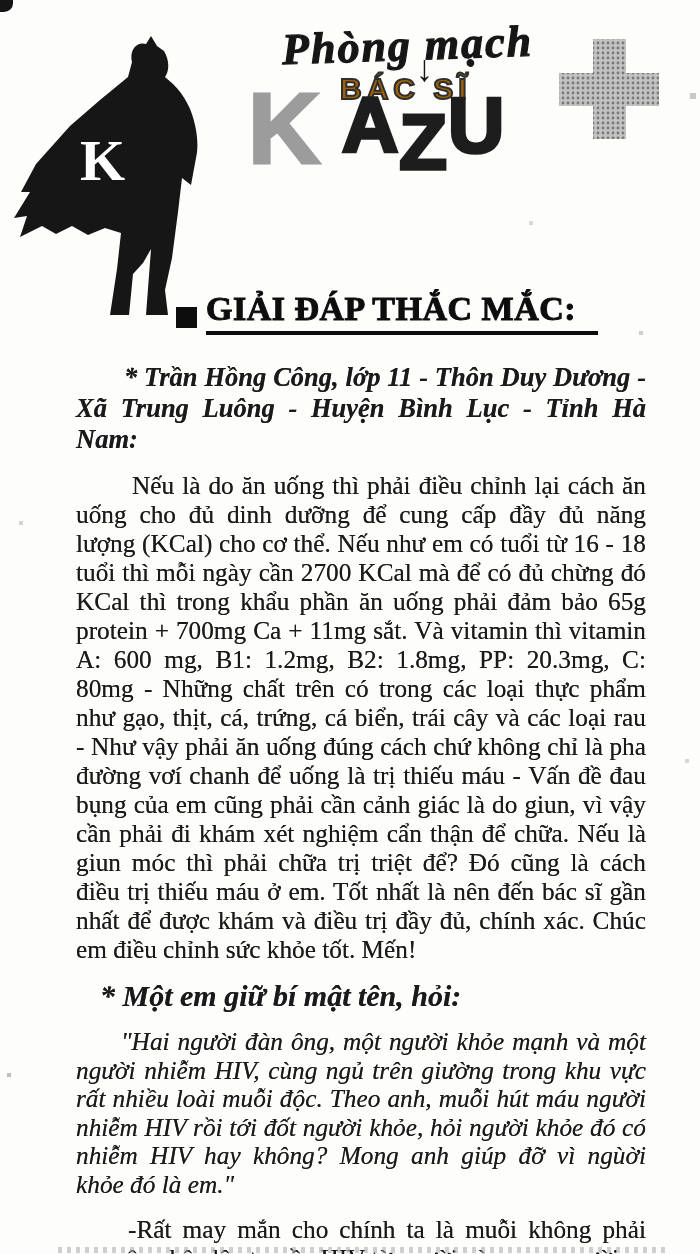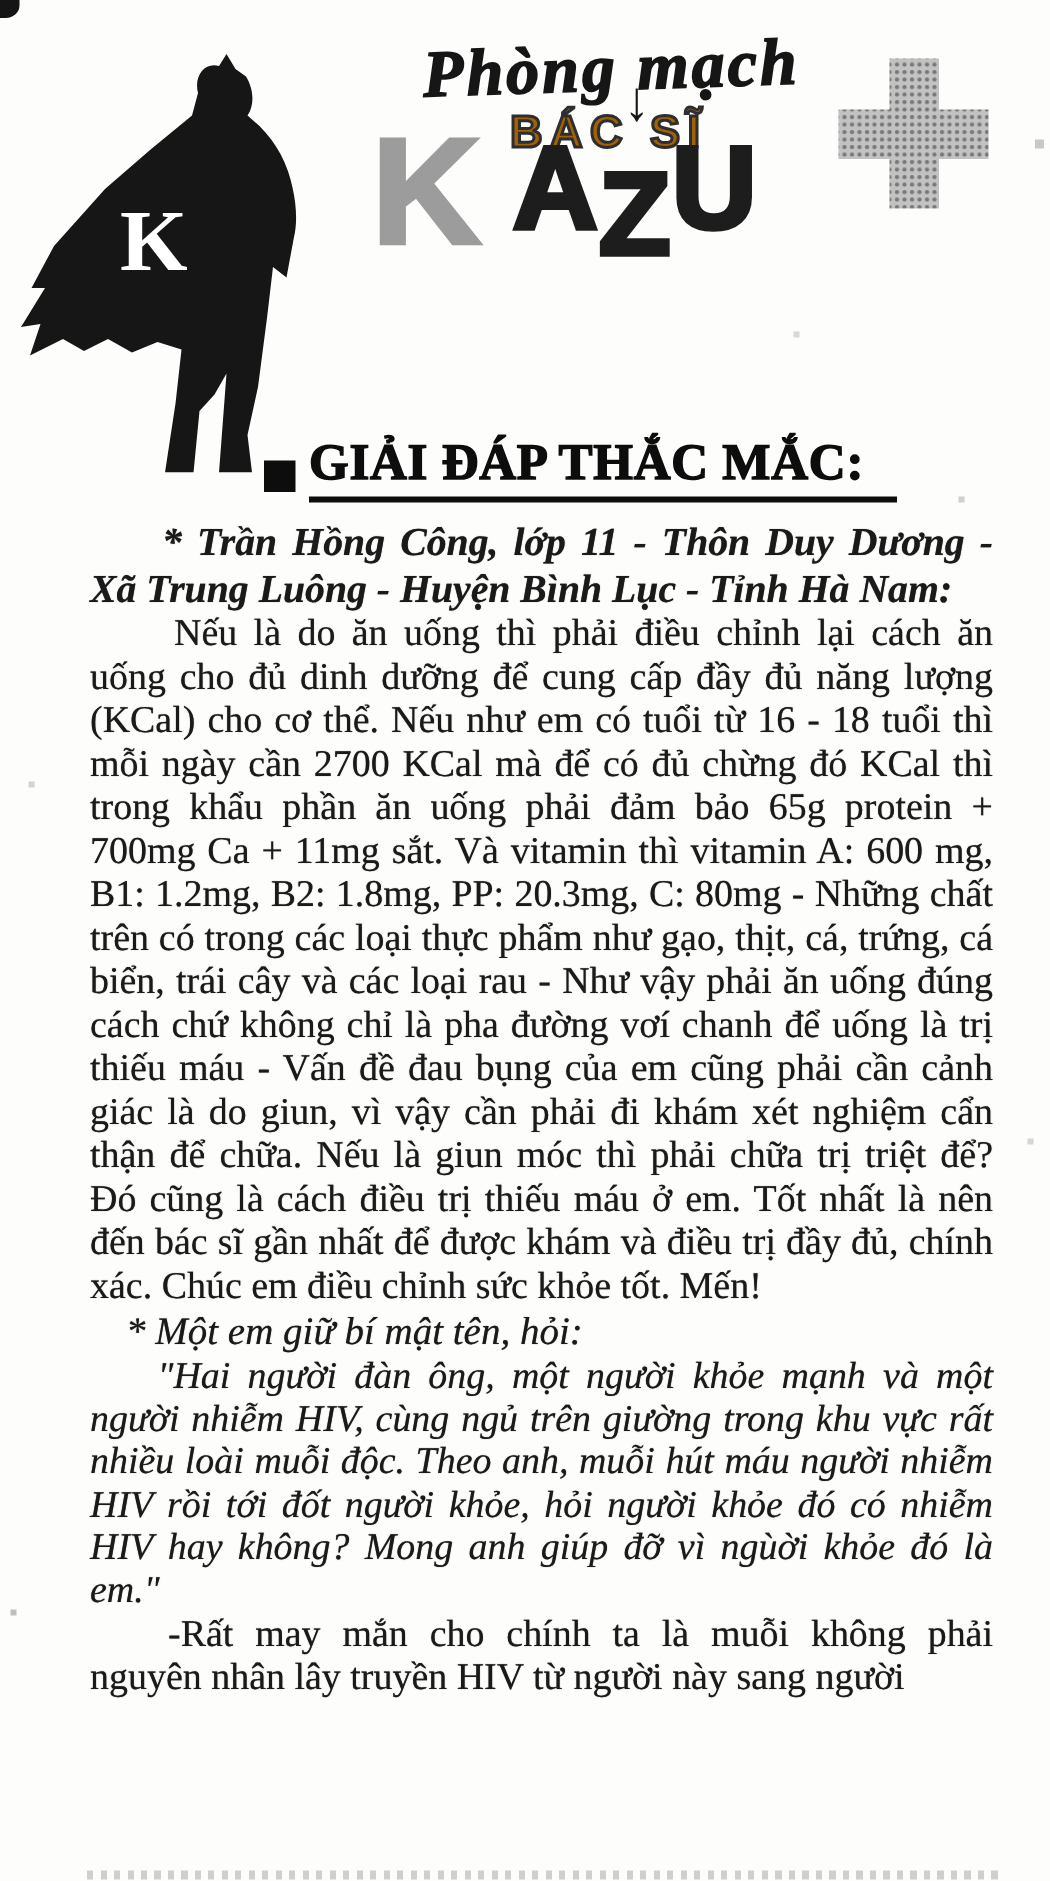--- a/index.html
+++ b/index.html
@@ -68,31 +68,31 @@
     border-bottom:4px solid #0d0d0d;
     padding:0 22px 3px 0;
     white-space:nowrap;
   }
   
   .article{
     position:absolute;left:60px;top:346px;width:602px;
     text-align:justify;
     text-shadow:0 0 .6px rgba(20,20,20,.75);
   }
-  .para{margin:0;}
+  .para{margin:16px;}
   .para.author{
     font-weight:bold;font-style:italic;
     font-size:26.5px;line-height:31px;
   }
   .para.body{
     font-size:25.3px;line-height:29px;
   }
   .para.subheader{
-    font-weight:normal;font-style:italic;
-    font-size:26px;line-height:31px;
+    font-weight:bold;font-style:italic;
+    font-size:30px;line-height:31px;
   }
   .para.quote{
     font-style:italic;
     font-size:25.3px;line-height:28.6px;
   }
   
   .corner-blob{
     position:absolute;left:0;top:0;width:13px;height:12px;
     background:#151515;border-radius:0 0 70% 0;
   }

